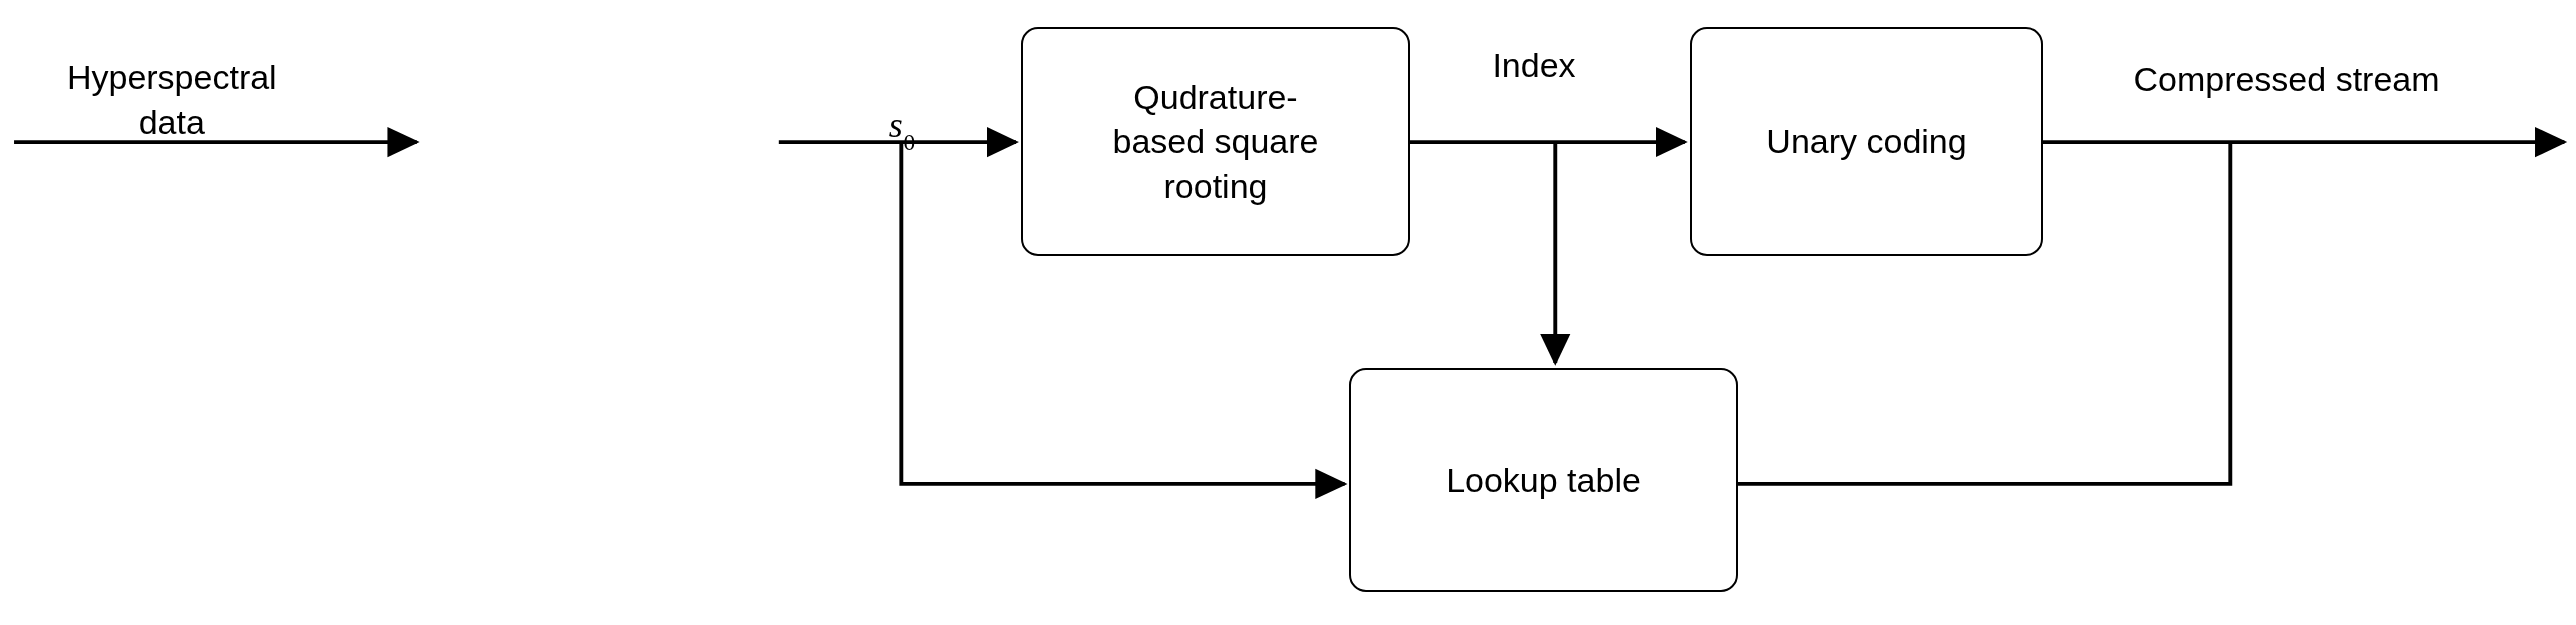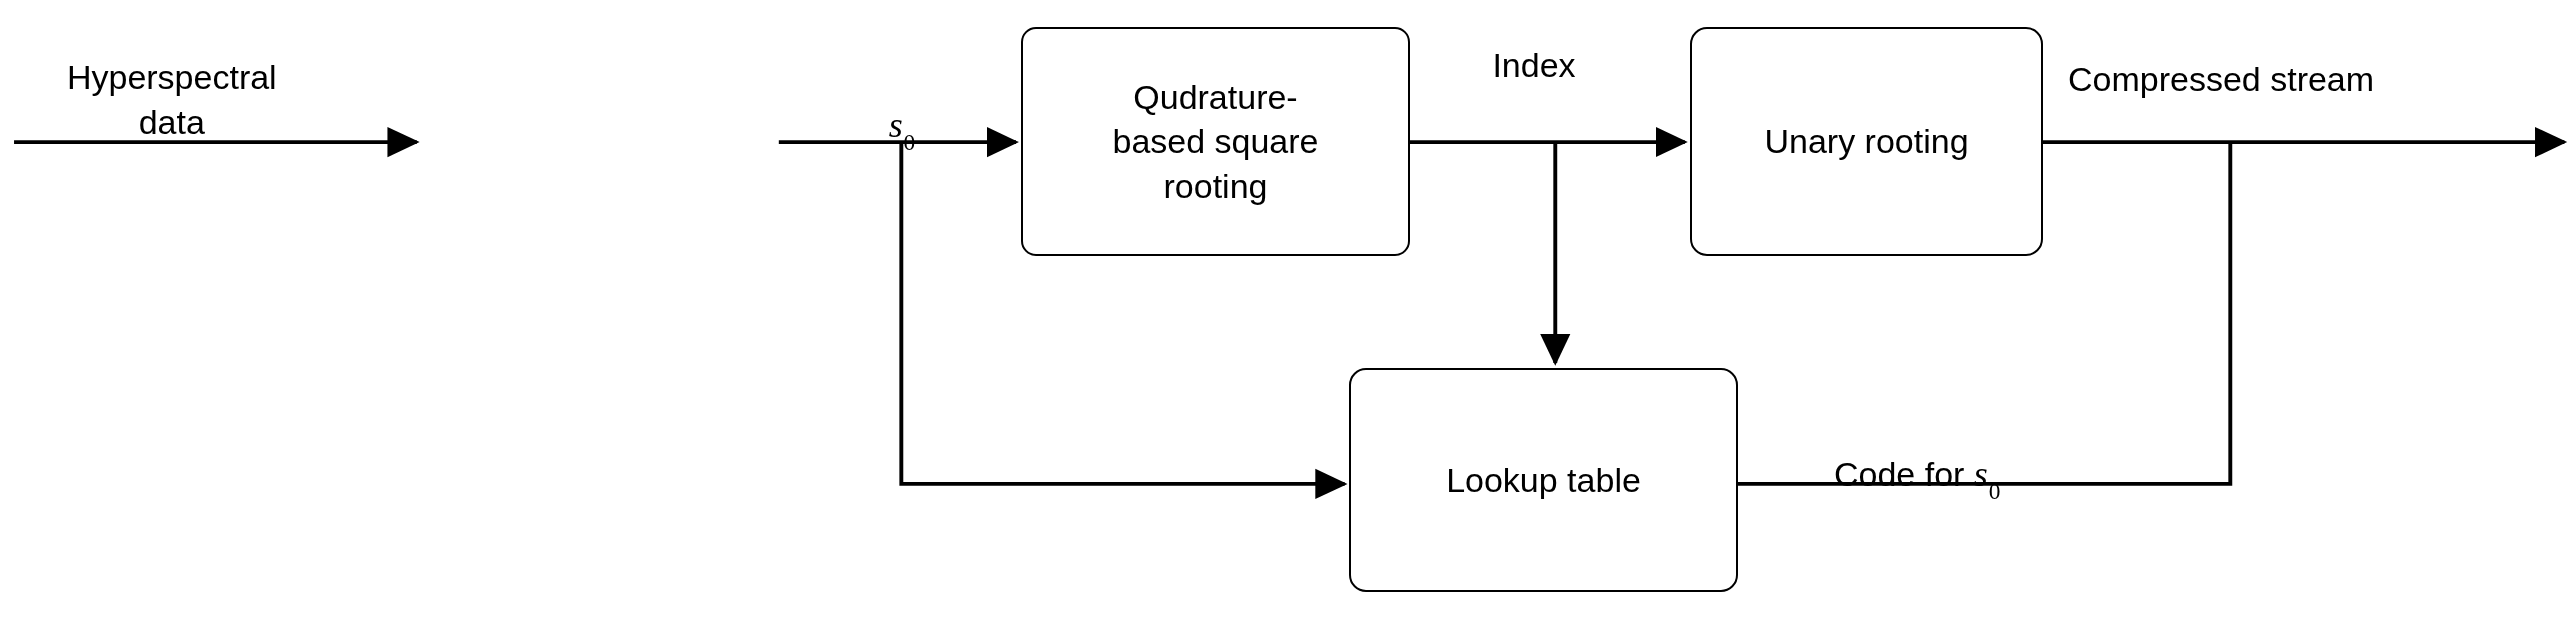--- a/index.html
+++ b/index.html
@@ -91,43 +91,40 @@
 
       <line x1="1993" y1="182" x2="1993" y2="465" marker-end="url(#arrow)"></line>
 
       <line x1="2617" y1="182" x2="3286" y2="182" marker-end="url(#arrow)"></line>
 
       <polyline points="2227,620 2858,620 2858,182"></polyline>
     </g>
   </svg>
 
 
-  <div class="node-box" style="left:1021px; top:27px; width:389px; height:229px;border-radius:15px;">
+  <div class="node-box" style="left:1021px; top:27px; width:389px; height:229px;">
     <span class="node-label">Qudrature-
 based square
 rooting</span>
   </div>
 
   <div class="node-box" style="left:1690px; top:27px; width:353px; height:229px;">
-    <span class="node-label">Unary rooting</span>
+    <span class="node-label">Unary coding</span>
   </div>
 
   <div class="node-box" style="left:1349px; top:368px; width:389px; height:224px;">
     <span class="node-label">Lookup table</span>
   </div>
 
   <div class="edge-label" style="left:7.8px; top:31px; width:328px;">Hyperspectral
 data</div>
 
   <div class="edge-label" style="left:843px; top:33px; width:117px;">
     <span class="math-var">s</span><span class="math-sub">0</span>
   </div>
 
   <div class="edge-label" style="left:1448px; top:19px; width:172px;">Index</div>
 
-  <div class="edge-label" style="left:2068px; top:33px; width:437px; text-align:left;">Compressed stream</div>
+  <div class="edge-label" style="left:2068px; top:33px; width:437px; text-align:center;">Compressed stream</div>
 
-  <div class="edge-label" style="left:1834px; top:382px; width:328px; text-align:left;">
-    <span>Code for </span><span class="math-var">s</span><span class="math-sub">0</span>
-  </div>
 
 </div>
 
 
 </body></html>

